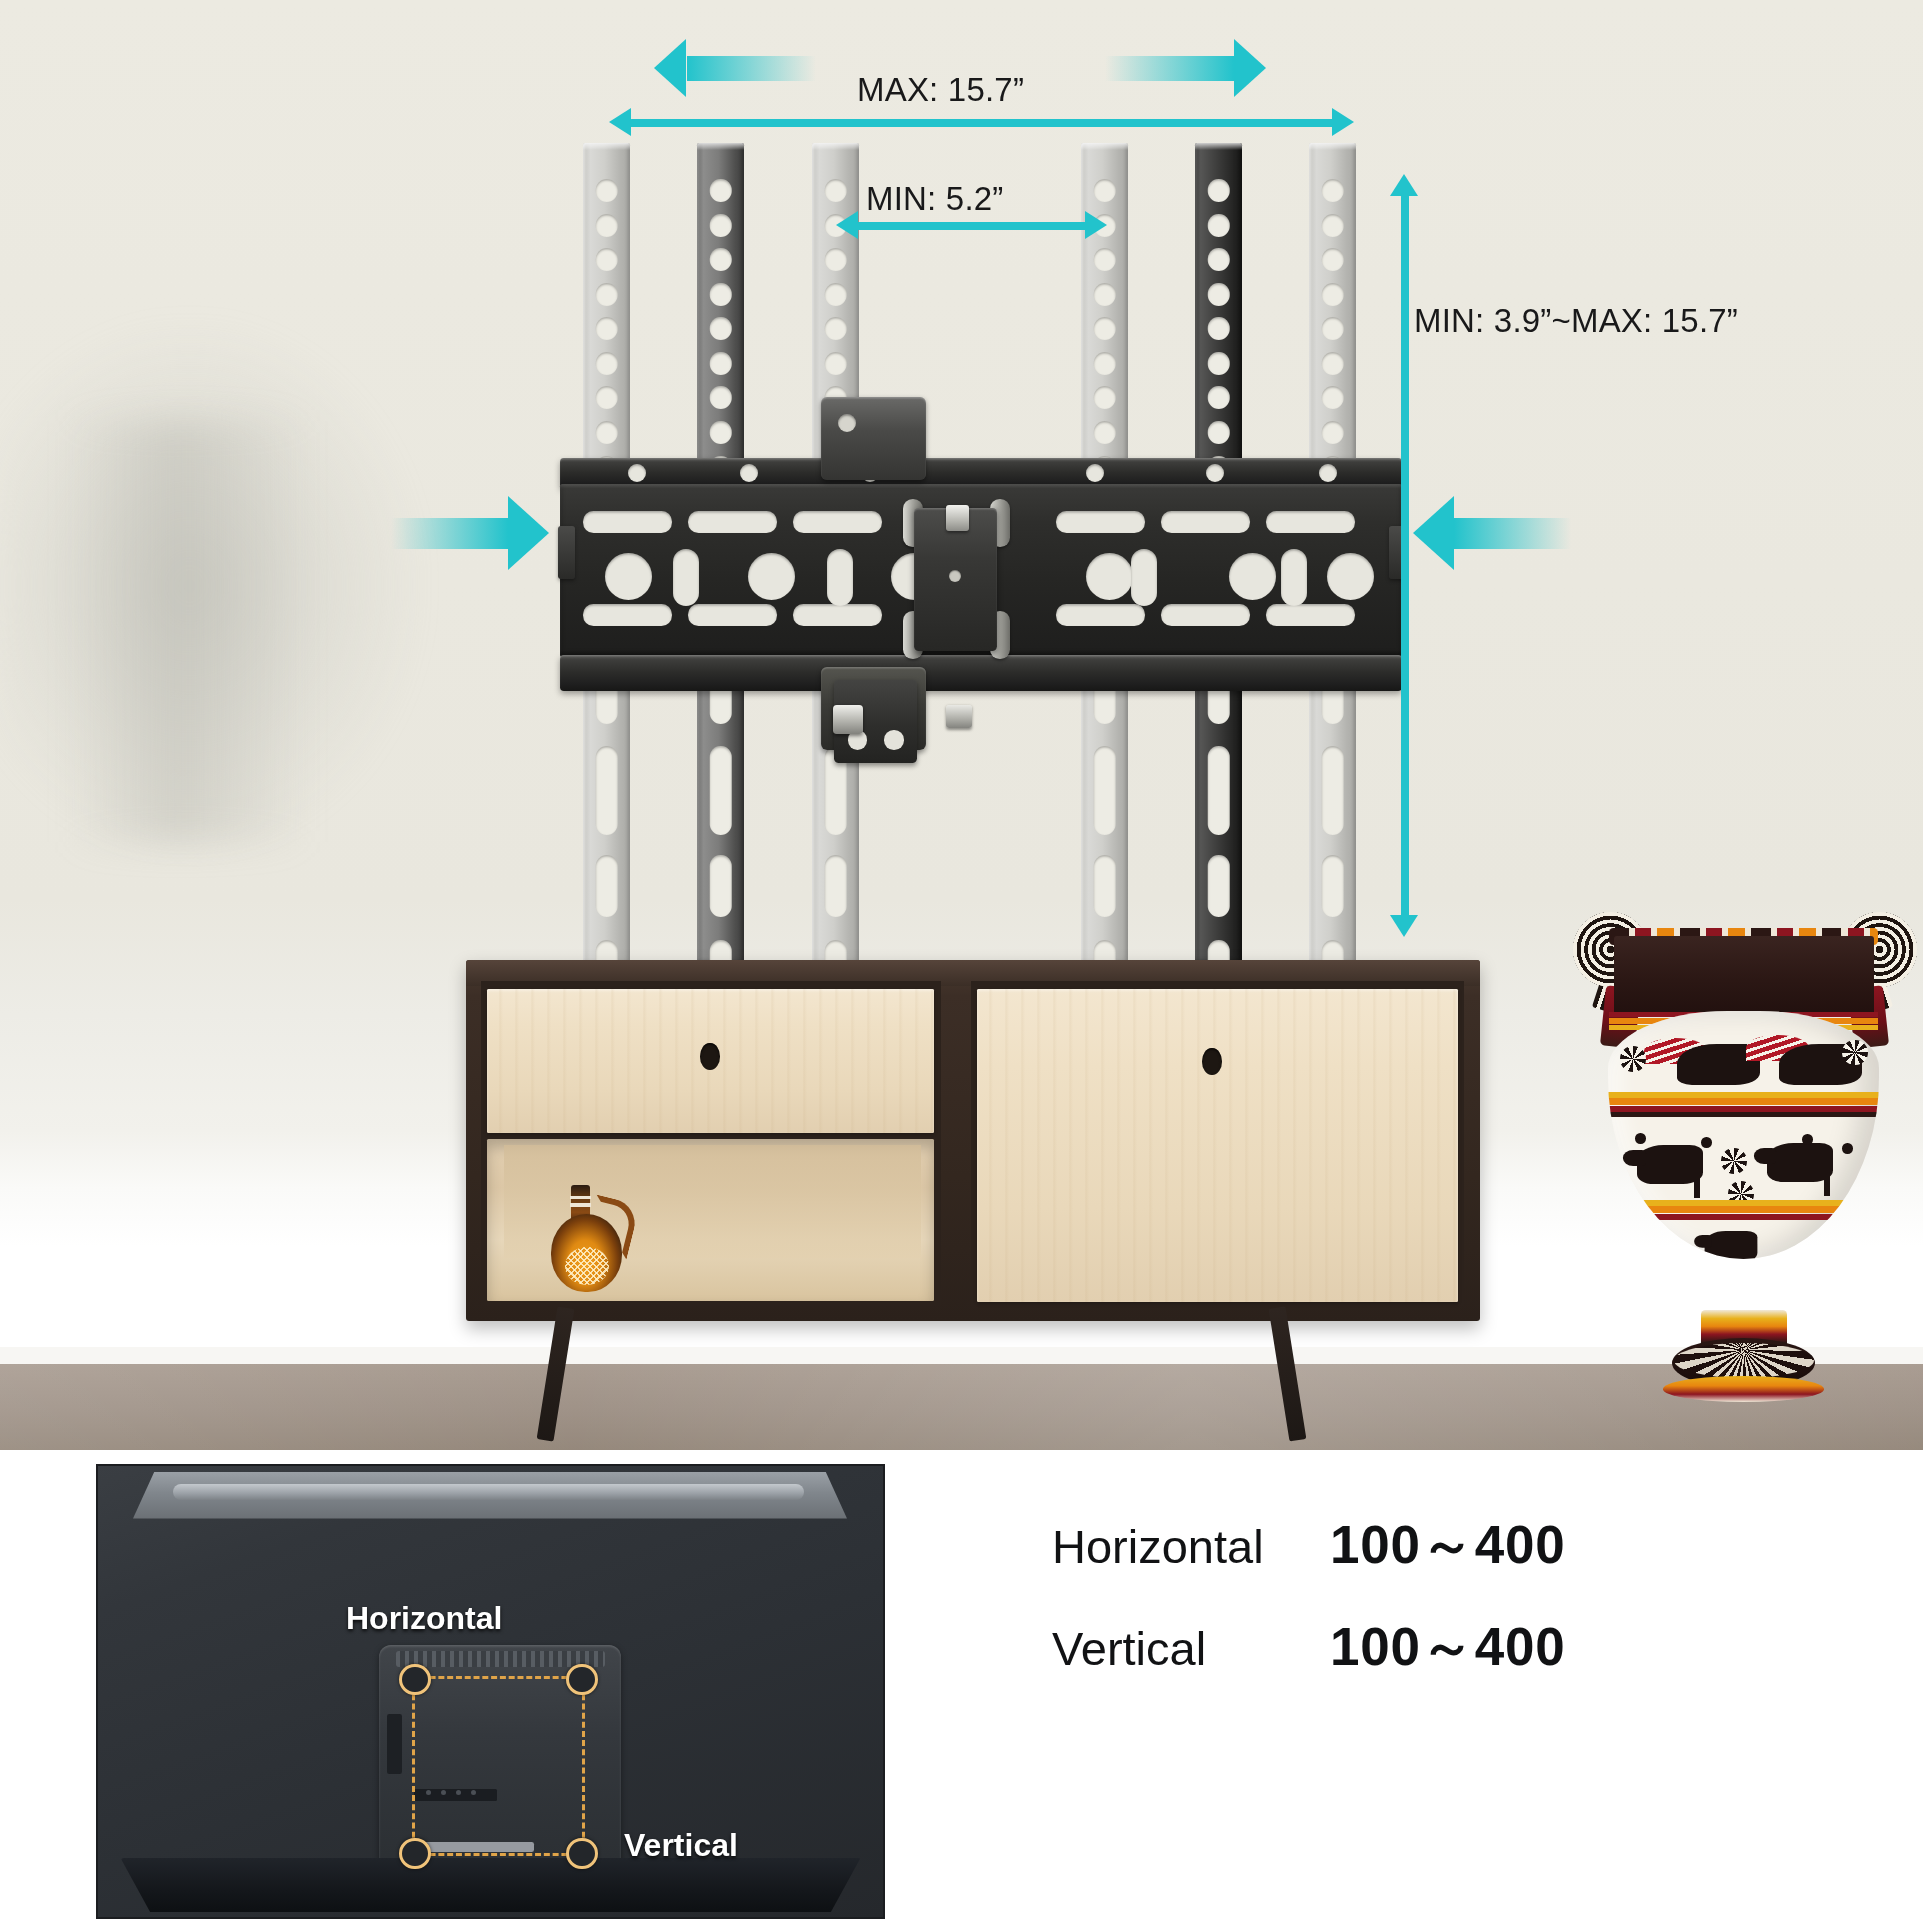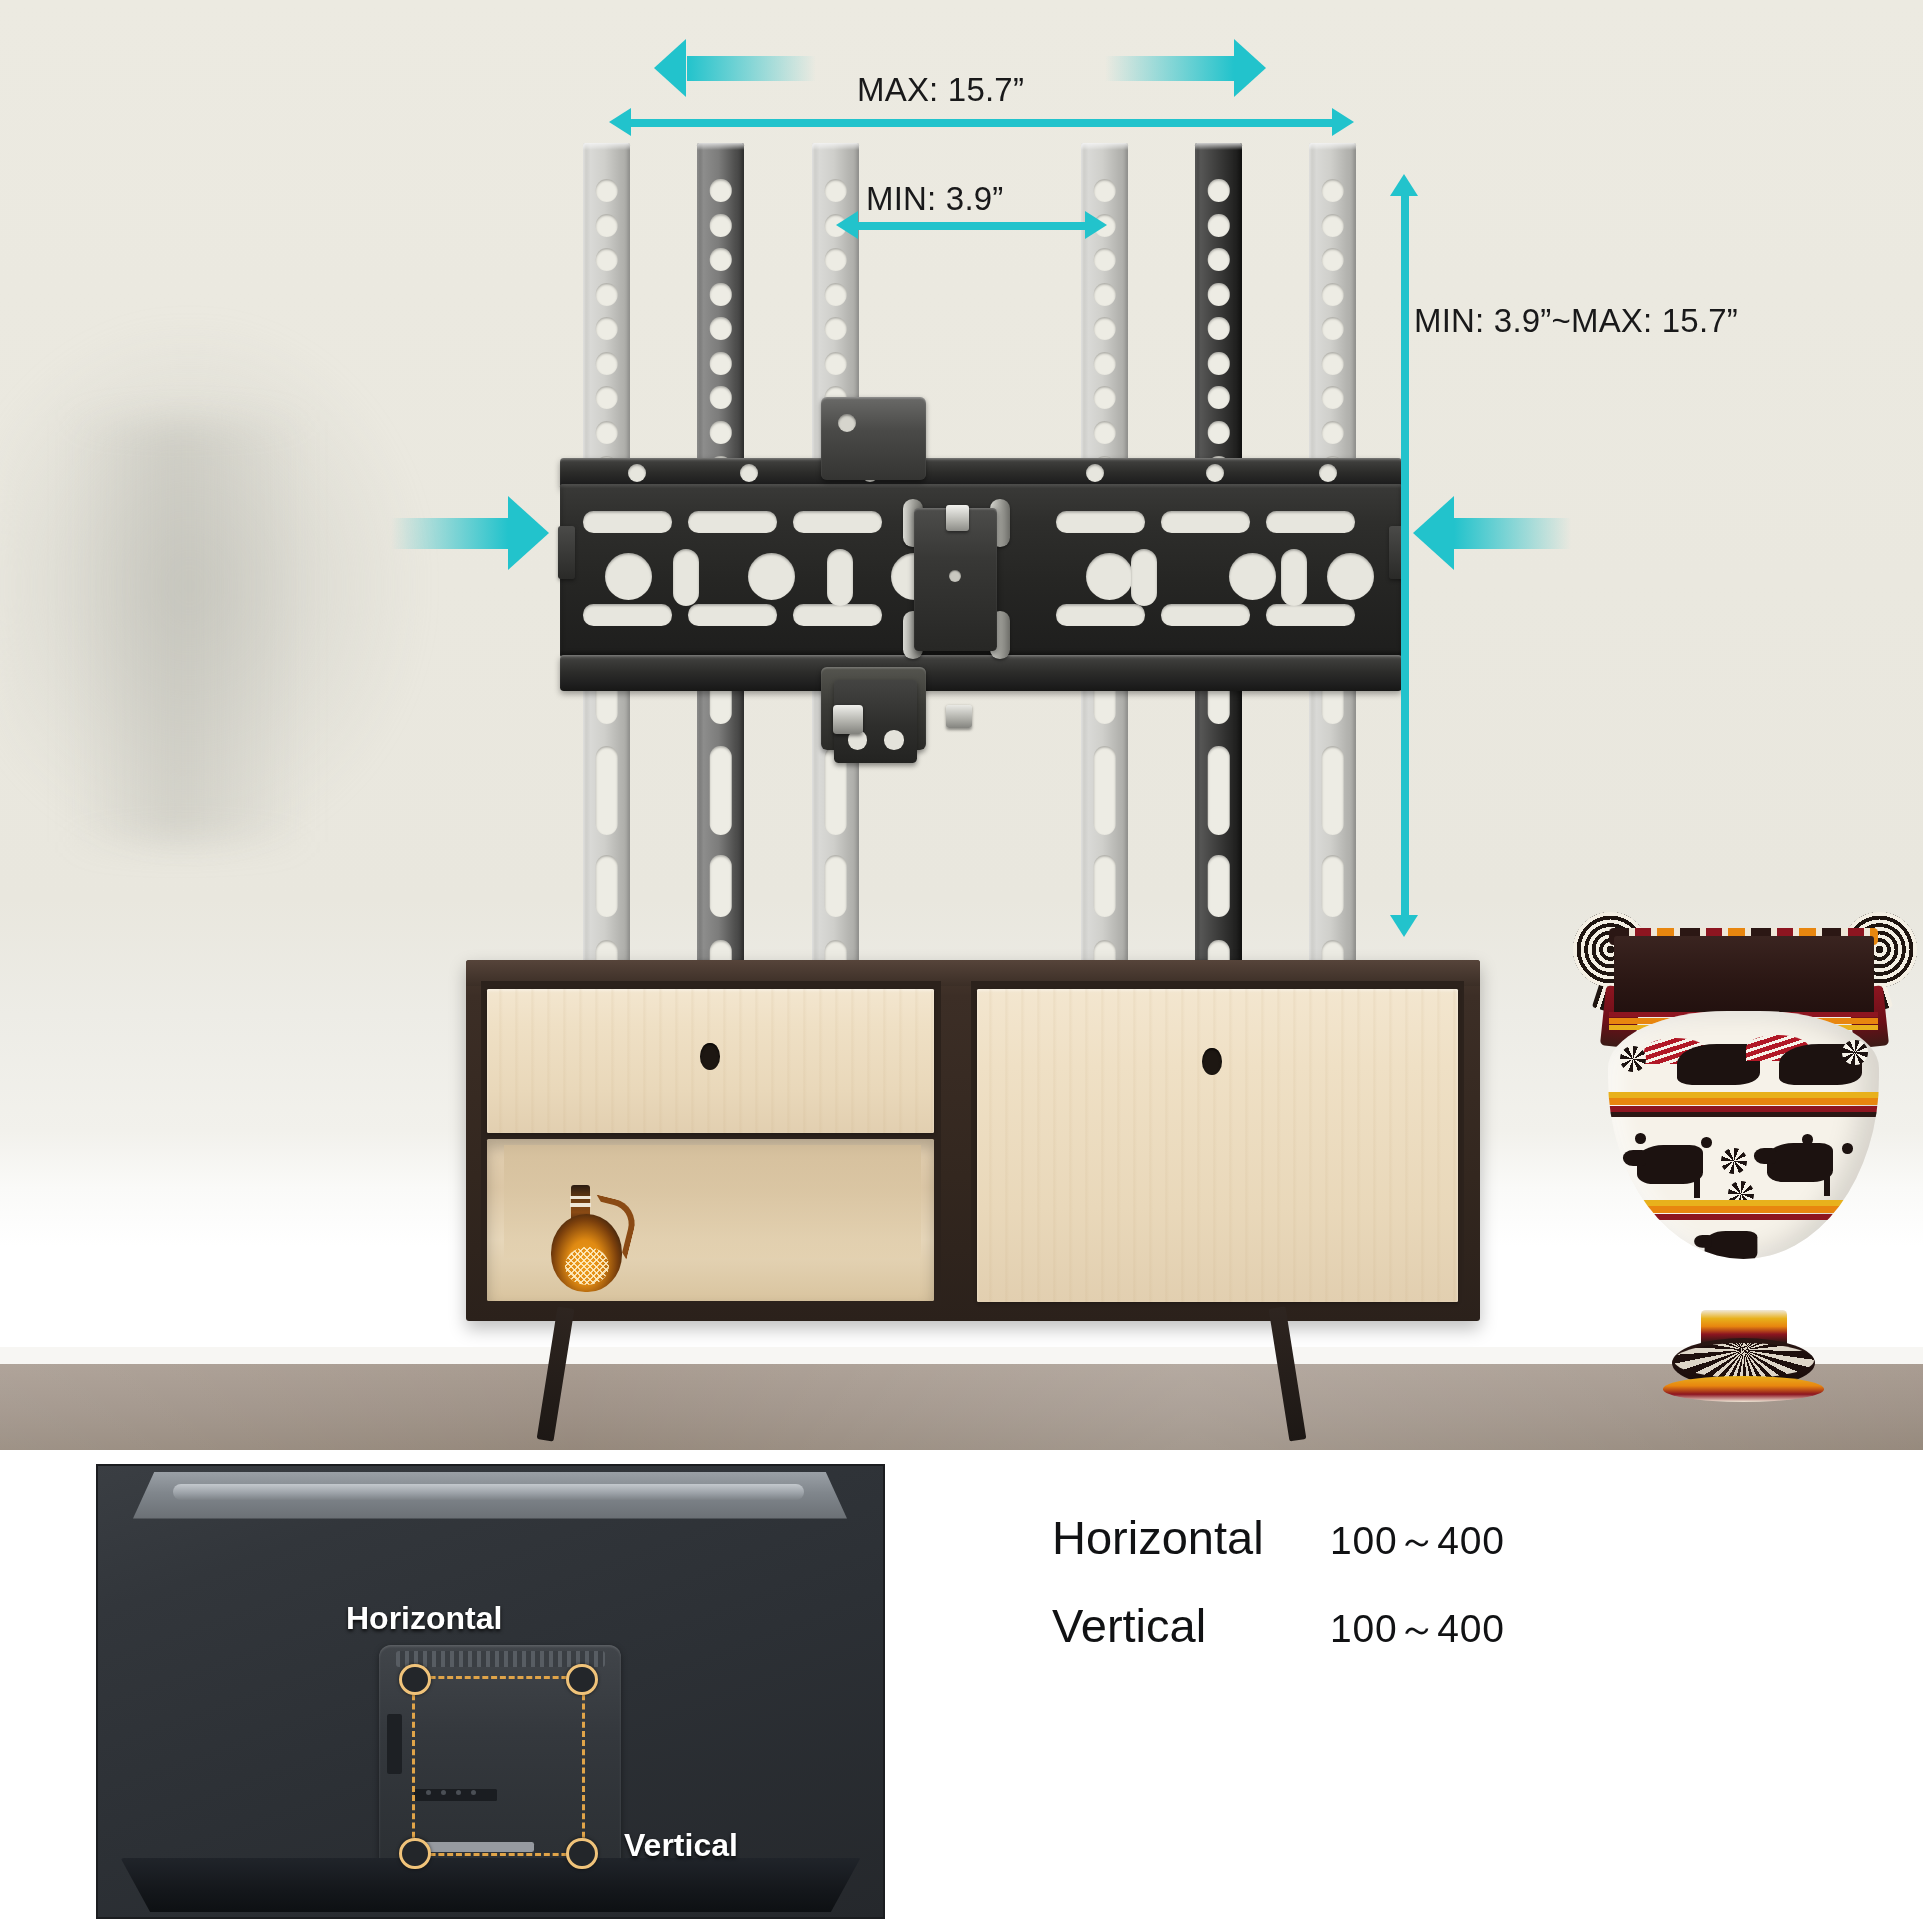--- a/index.html
+++ b/index.html
@@ -206,21 +206,21 @@
   .vhole{position:absolute;width:25.6px;height:25.6px;border-radius:50%;border:3px solid #f0c37a;
      background:#23262a;box-shadow:0 0 3.8px rgba(0,0,0,.6);}
   .tvlabel{position:absolute;color:#ffffff;font-size:32px;font-weight:bold;
      font-family:"Liberation Sans",sans-serif;text-shadow:0 1.5px 3.8px rgba(0,0,0,.85);white-space:nowrap;}
 
   
   #vesa-specs{position:absolute;left:1052px;top:30px;width:797px;}
   #vesa-title{font-size:78px;font-weight:bold;color:#27c3cd;letter-spacing:0.8px;line-height:1;}
   .spec-row{display:flex;align-items:baseline;margin-top:30px;}
   .spec-key{width:278px;font-size:47px;color:#111214;font-family:"Liberation Sans",sans-serif;}
-  .spec-val{font-size:39px;color:#111214;font-family:"Liberation Sans",sans-serif;letter-spacing:0.8px;}
+  .spec-val{font-size:53px;color:#111214;font-family:"Liberation Sans",sans-serif;letter-spacing:0.8px;font-weight:bold;}
 </style>
 </head>
 <body>
 
 <div id="stage">
 
   <div id="scene">
     <div id="wall-smudge"></div>
     <div id="wall-smudge2"></div>
     <div id="baseboard"></div>
@@ -439,21 +439,21 @@
       </div>
 
     <div class="ah-l" style="left:609px;top:108px;"></div>
     <div class="h-arrow" style="left:630px;top:119px;width:706px;"></div>
     <div class="ah-r" style="left:1332px;top:108px;"></div>
     <div class="dimlabel" style="left:857px;top:71px;">MAX: 15.7”</div>
 
     <div class="ah-l" style="left:836px;top:211px;"></div>
     <div class="h-arrow" style="left:857px;top:222px;width:233px;"></div>
     <div class="ah-r" style="left:1085px;top:211px;"></div>
-    <div class="dimlabel" style="left:866px;top:180px;">MIN: 3.9”</div>
+    <div class="dimlabel" style="left:866px;top:180px;">MIN: 5.2”</div>
 
     <div class="av-t" style="left:1390px;top:174px;"></div>
     <div class="v-arrow" style="left:1401px;top:195px;height:721px;"></div>
     <div class="av-b" style="left:1390px;top:915px;"></div>
     <div class="dimlabel" style="left:1414px;top:302px;">MIN: 3.9”~MAX: 15.7”</div>
 
     <div id="console">
       <div id="console-body"></div>
       <div id="console-top"></div>
       <div class="cavity" style="left:15px;top:21px;width:460px;height:325px;"></div>

